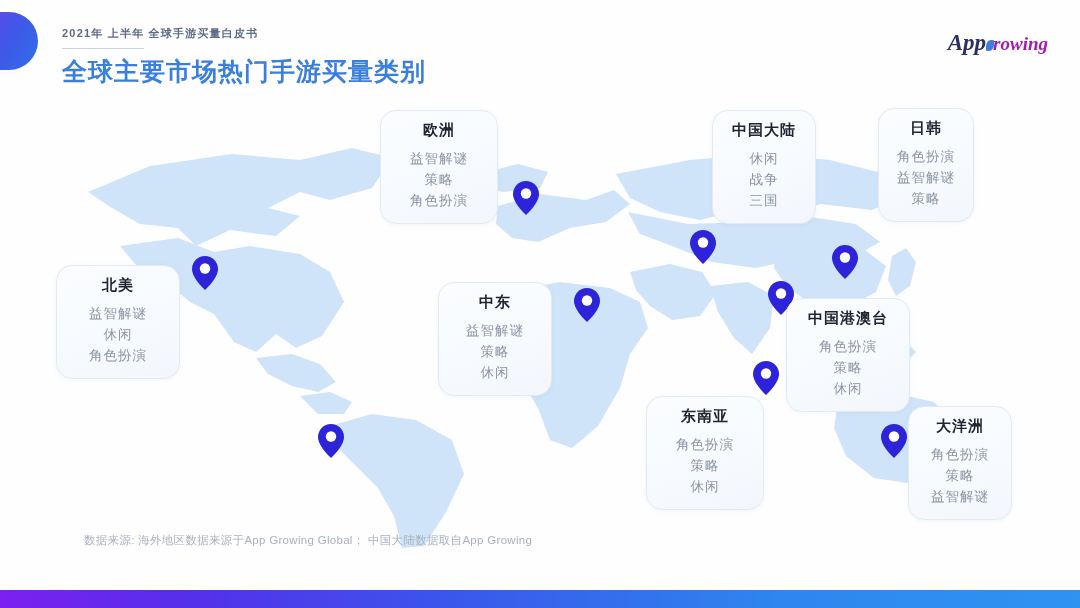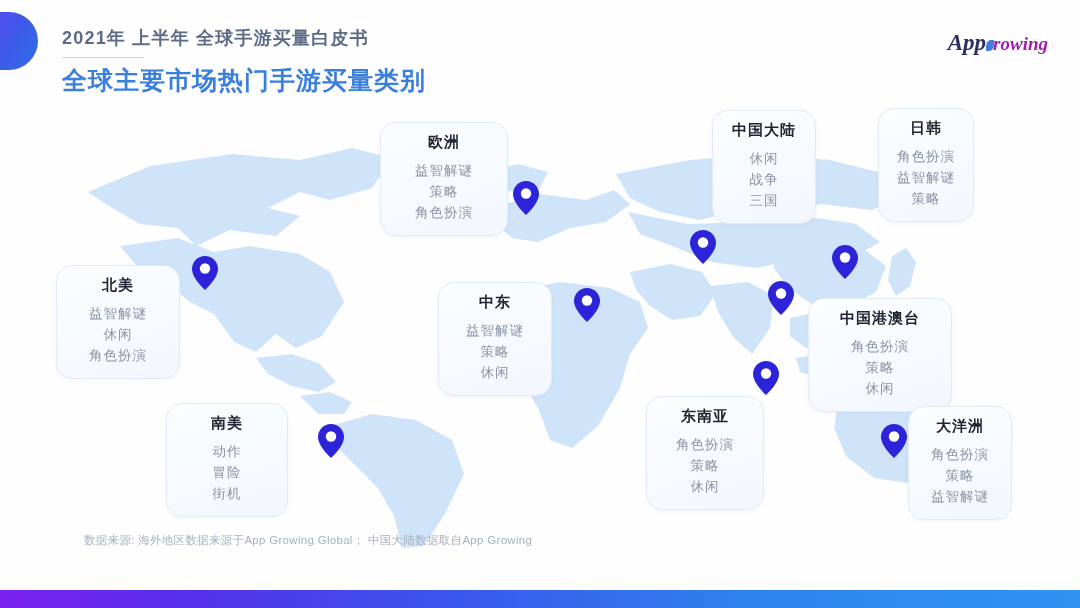--- a/index.html
+++ b/index.html
@@ -14,21 +14,21 @@
   
   .corner-blob{
     position:absolute;left:-32px;top:12px;width:70px;height:58px;
     border-radius:0 40px 40px 0;
     background:linear-gradient(120deg,#6f3ff0 0%,#3d5ae8 60%,#2f6fe8 100%);
   }
 
   
   .header{position:absolute;left:62px;top:26px;}
   .kicker{
-    font-size:18px;font-weight:bold;color:#5d6b86;letter-spacing:1.2px;
+    font-size:11px;font-weight:bold;color:#5d6b86;letter-spacing:1.2px;
     white-space:nowrap;
   }
   .rule{width:82px;height:1px;background:#c9d3e4;margin:7px 0 6px 0;}
   .main-title{
     font-size:25px;font-weight:bold;color:#3b7fdd;letter-spacing:1px;
     white-space:nowrap;
   }
 
   
   .logo{position:absolute;right:32px;top:30px;display:flex;align-items:baseline;}
@@ -197,28 +197,22 @@
       </svg>
   </div>
 
   <div class="card" style="left:56px;top:265px;width:124px;">
     <div class="c-title">北美</div>
     <div class="c-item">益智解谜</div>
     <div class="c-item">休闲</div>
     <div class="c-item">角色扮演</div>
   </div>
 
-  <div class="card" style="left:166px;top:403px;width:122px;">
-    <div class="c-title">南美</div>
-    <div class="c-item">动作</div>
-    <div class="c-item">冒险</div>
-    <div class="c-item">街机</div>
-  </div>
-
-  <div class="card" style="left:380px;top:110px;width:128px;margin-top:12px;">
+
+  <div class="card" style="left:380px;top:110px;width:118px;">
     <div class="c-title">欧洲</div>
     <div class="c-item">益智解谜</div>
     <div class="c-item">策略</div>
     <div class="c-item">角色扮演</div>
   </div>
 
   <div class="card" style="left:438px;top:282px;width:114px;text-align:center;">
     <div class="c-title">中东</div>
     <div class="c-item">益智解谜</div>
     <div class="c-item">策略</div>
@@ -232,21 +226,21 @@
     <div class="c-item">三国</div>
   </div>
 
   <div class="card" style="left:878px;top:108px;width:96px;">
     <div class="c-title">日韩</div>
     <div class="c-item">角色扮演</div>
     <div class="c-item">益智解谜</div>
     <div class="c-item">策略</div>
   </div>
 
-  <div class="card" style="left:808px;top:298px;width:144px;">
+  <div class="card" style="left:786px;top:298px;width:124px;">
     <div class="c-title">中国港澳台</div>
     <div class="c-item">角色扮演</div>
     <div class="c-item">策略</div>
     <div class="c-item">休闲</div>
   </div>
 
   <div class="card" style="left:646px;top:396px;width:118px;">
     <div class="c-title">东南亚</div>
     <div class="c-item">角色扮演</div>
     <div class="c-item">策略</div>

